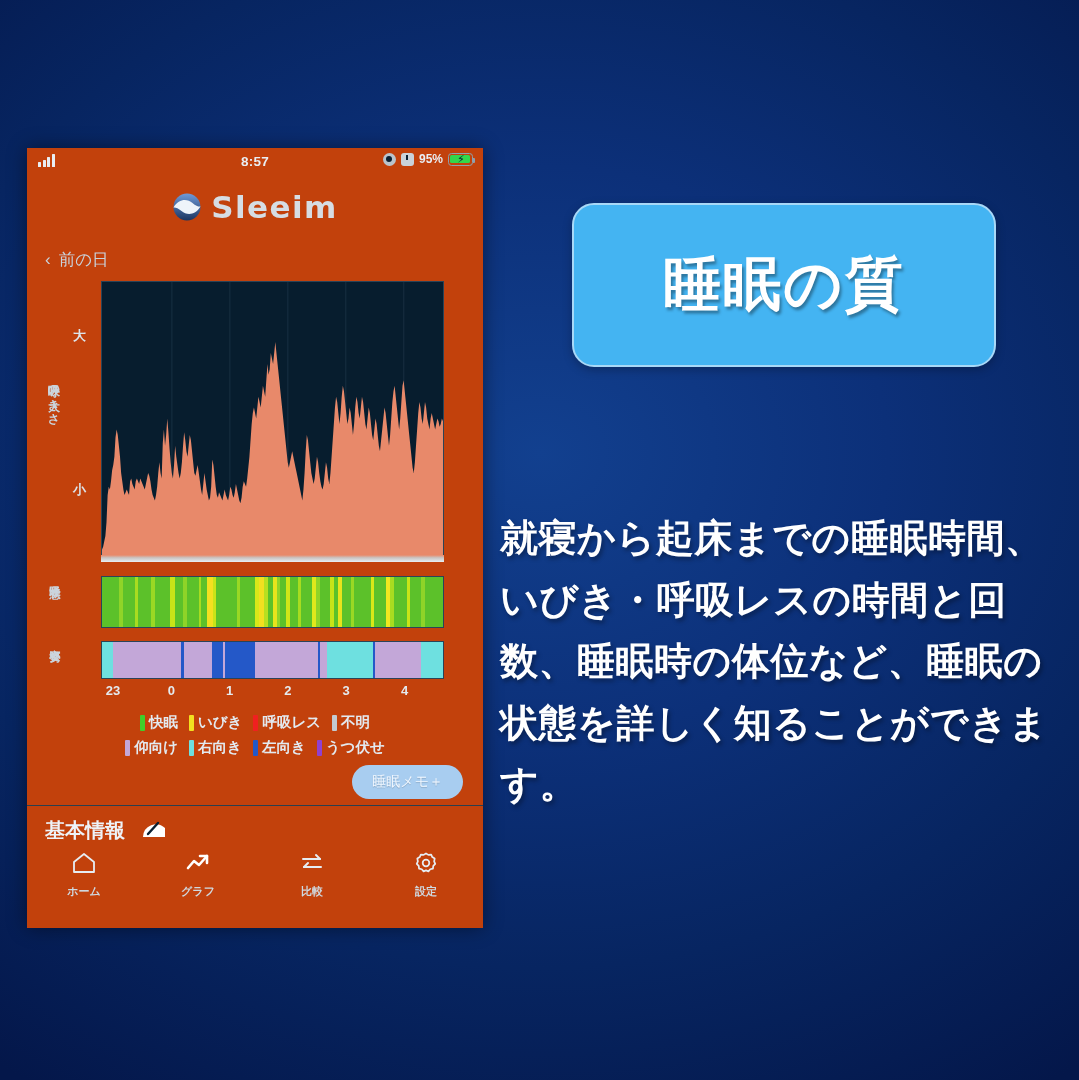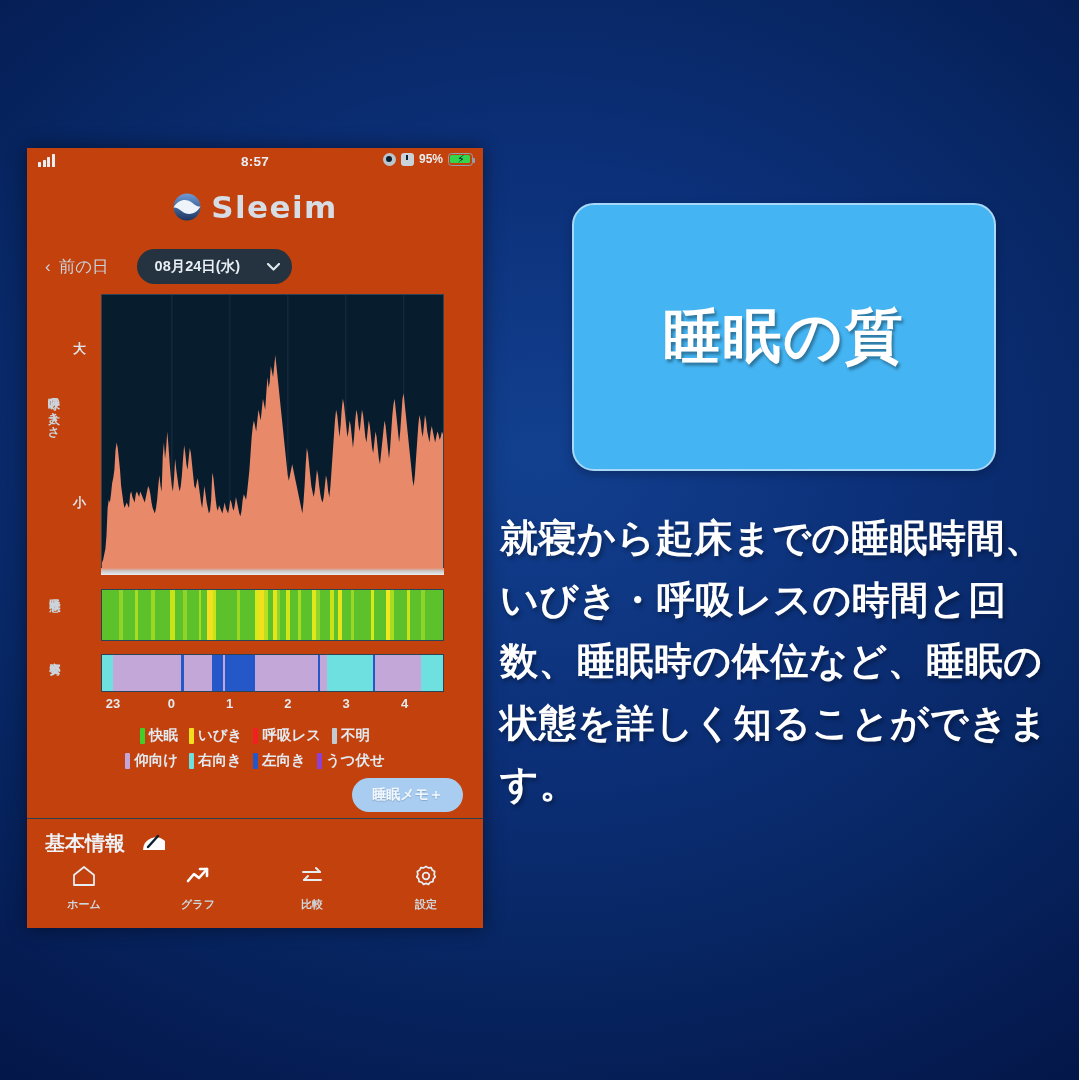--- a/index.html
+++ b/index.html
@@ -95,38 +95,38 @@
   
   .legend { margin-top: 4px; display:flex; flex-direction:column; align-items:center; gap: 6px; }
   .legrow { display:flex; align-items:center; gap: 11px; }
   .legitem { display:flex; align-items:center; gap: 4px; color:#e3eaf0; font-size: 14.5px; font-weight: bold; }
   .swatch { display:block; width: 5px; height: 16px; border-radius: 1px; }
 
   
   .memo-area { position: relative; height: 34px; margin-top: 8px; }
   .memo-btn {
     position:absolute; right: 20px; top: 0;
-    background:#a8cdf0; color:#f2f8ff; font-weight:bold; font-size: 14px;
+    background:#a8cdf0; color:#f2f8ff; font-weight:normal; font-size: 14px;
     border-radius: 18px; padding: 8px 20px; display:flex; align-items:center; gap:4px;
     text-shadow: 0 1px 1px rgba(0,0,0,.18);
   }
 
   .hr { height:1px; background:#2b3f4f; margin-top: 6px; }
 
   .basicinfo { display:flex; align-items:center; gap: 16px; padding: 9px 0 0 18px; }
   .basicinfo .txt { color:#eef3f8; font-size: 20px; font-weight: bold; }
 
   
   .tabbar { display:flex; margin-top: 6px; padding-bottom: 8px; }
   .tab { flex:1; display:flex; flex-direction:column; align-items:center; gap: 5px; }
   .tab .lbl { color:#cfd8df; font-size: 11px; font-weight: bold; }
 
   
   #badge {
-    position:absolute; left: 572px; top: 203px; width: 424px; height: 268px;
+    position:absolute; left: 572px; top: 203px; width: 424px; height: 164px;
     background: #44b4f2; border-radius: 22px;
     border: 2px solid #a8d8f7;
     display:flex; align-items:center; justify-content:center;
     box-shadow: 0 3px 10px rgba(0,0,0,.25);
   }
   #badge .t {
     color:#ffffff; font-size: 58px; font-weight: bold; letter-spacing: 2px;
     text-shadow: 2px 3px 3px rgba(0,0,0,.35);
   }
   #desc {
@@ -173,28 +173,20 @@
         <path d="M3 31 C14 13 30 13 41 22 C48 28 54 30 57 29 C46 47 30 47 19 38 C12 32 6 30 3 31 Z" fill="#eef4fa"></path>
       </svg>
     </span>
     <span class="brand-name">Sleeim</span>
   </div>
 
   <div class="daterow">
     <div class="prevday">
       <span class="chev-left">‹</span>
       <span>前の日</span>
-    </div>
-    <div class="datepill">
-      <span>08月24日(水)</span>
-      <span class="chev-down">
-        <svg width="13" height="8" viewBox="0 0 13 8">
-            <path d="M1 1 L6.5 6.5 L12 1" stroke="#dfe7ee" stroke-width="2.2" fill="none" stroke-linecap="round" stroke-linejoin="round"></path>
-          </svg>
-      </span>
     </div>
   </div>
 
 
   <div class="graphwrap">
 
     <div class="vlabel" style="left:18px; top:96px;">呼吸の大きさ</div>
     <div class="tick" style="left:46px; top:48px;">大</div>
     <div class="tick" style="left:46px; top:202px;">小</div>
     <div class="vlabel" style="left:20px; top:298px; font-size:11px;">呼吸状態</div>

